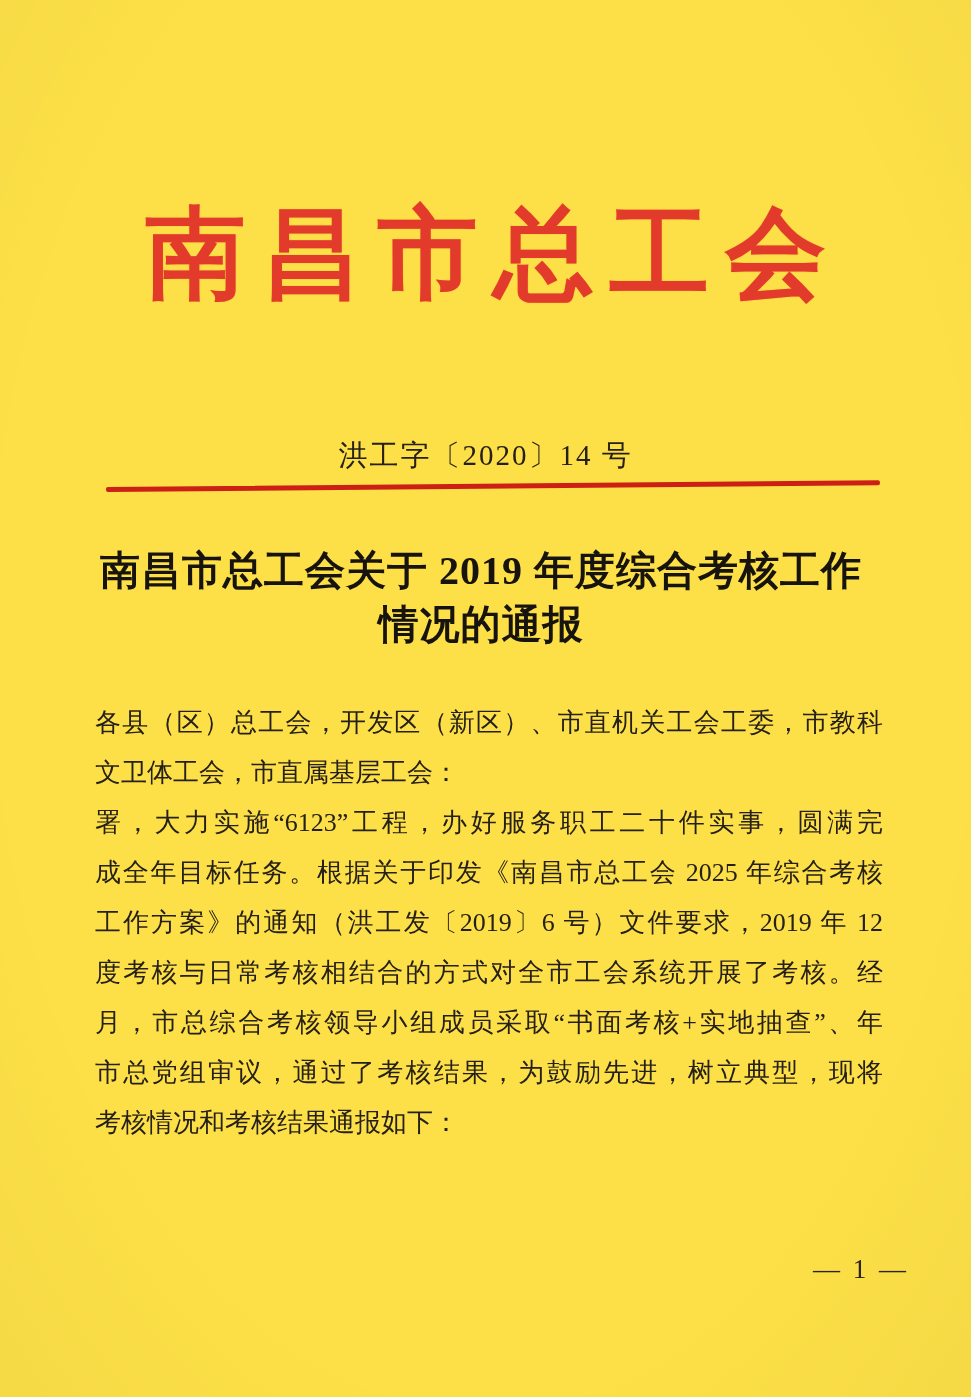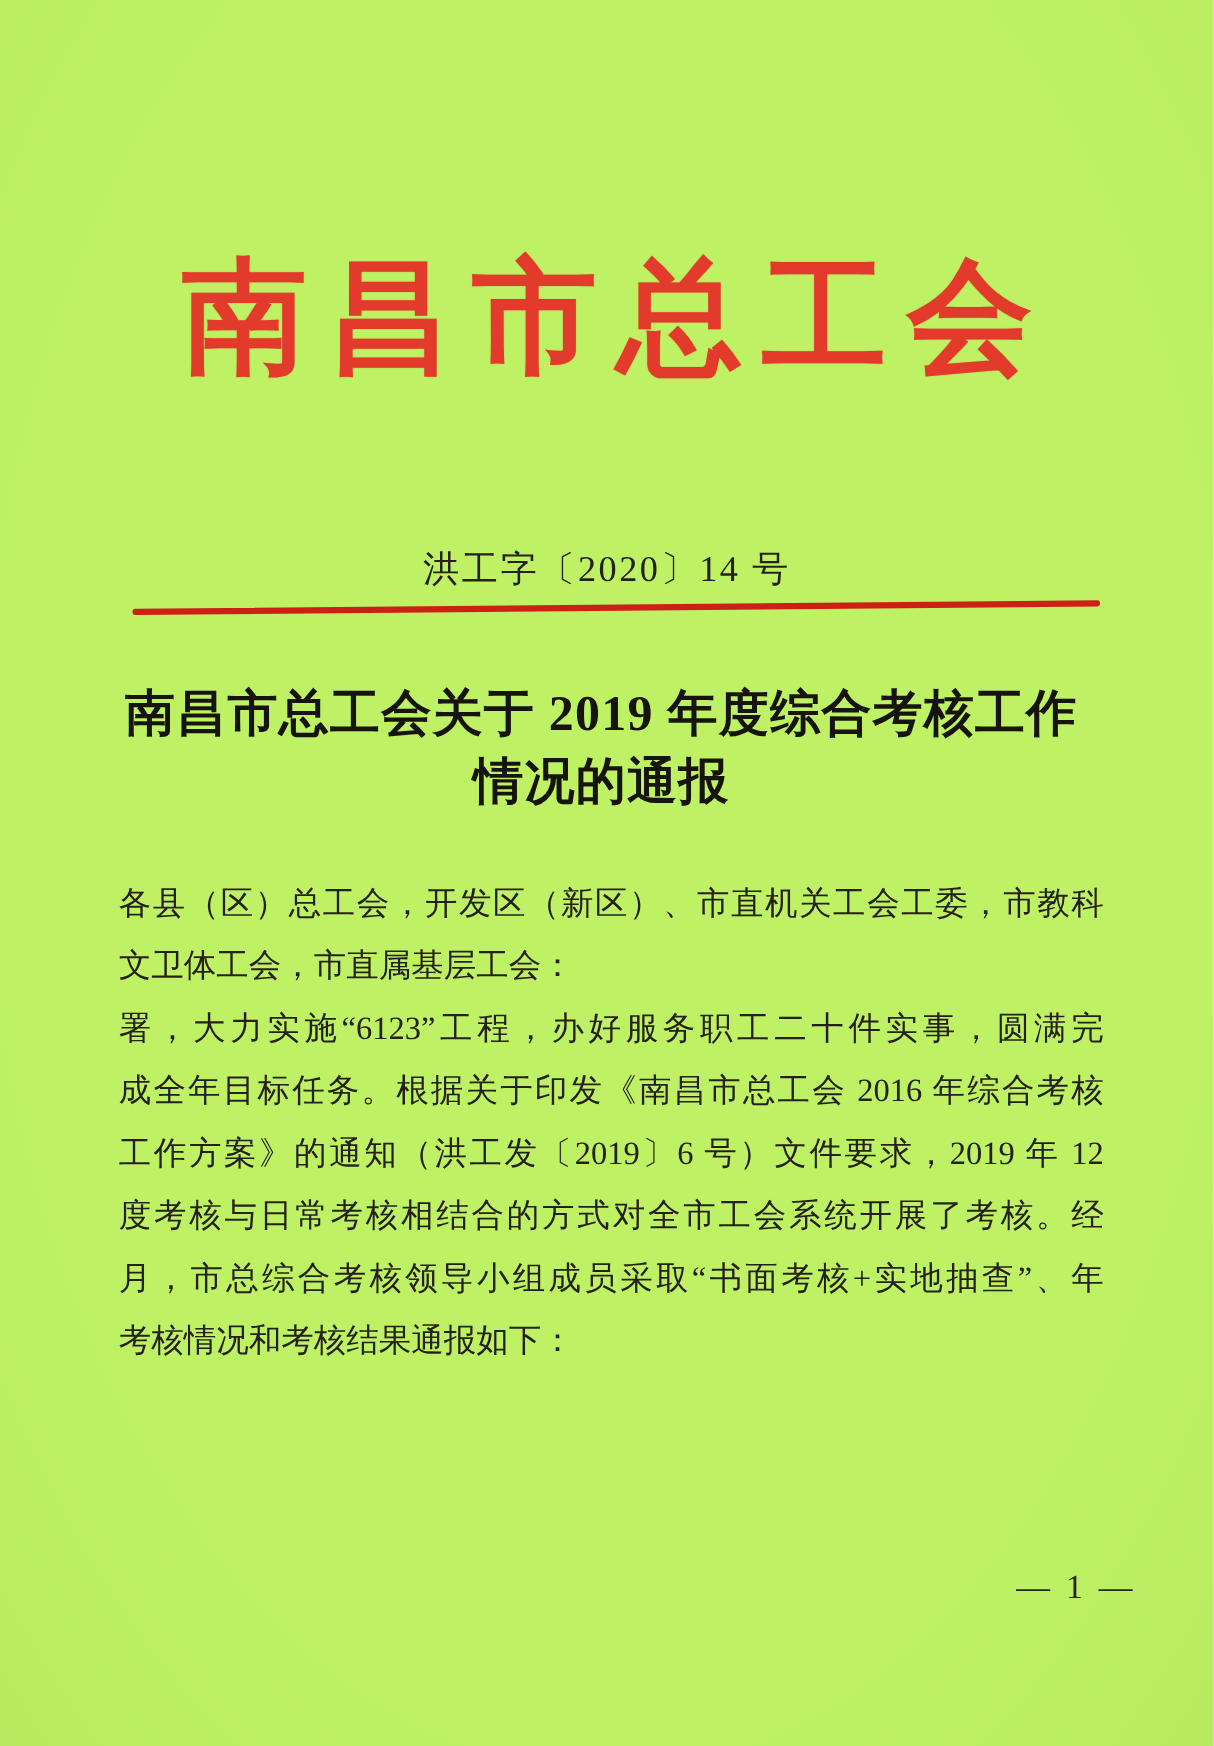--- a/index.html
+++ b/index.html
@@ -5,21 +5,21 @@
   html, body {
     margin: 0;
     padding: 0;
     background: #f3f2ef;
   }
   .page {
     position: relative;
     width: 971px;
     height: 1397px;
     margin: 0 auto;
-    background: #bef264;
+    background: #fde047;
     overflow: hidden;
     font-family: "Liberation Serif", "DejaVu Serif", serif;
     color: var(--ink, #211c18);
   }
   
   .page::before {
     content: "";
     position: absolute;
     inset: 0;
     pointer-events: none;
@@ -117,22 +117,23 @@
 
   <div class="doc-title">
     <div>南昌市总工会关于 2019 年度综合考核工作</div>
     <div>情况的通报</div>
   </div>
 
   <div class="body-text">
       <div class="line">各县（区）总工会，开发区（新区）、市直机关工会工委，市教科</div>
       <div class="line last">文卫体工会，市直属基层工会：</div>
       <div class="line">署，大力实施“6123”工程，办好服务职工二十件实事，圆满完</div>
-      <div class="line">成全年目标任务。根据关于印发《南昌市总工会 2016 年综合考核</div>
+      <div class="line">成全年目标任务。根据关于印发《南昌市总工会 2025 年综合考核</div>
       <div class="line">工作方案》的通知（洪工发〔2019〕6 号）文件要求，2019 年 12</div>
       <div class="line">度考核与日常考核相结合的方式对全市工会系统开展了考核。经</div>
       <div class="line">月，市总综合考核领导小组成员采取“书面考核+实地抽查”、年</div>
+      <div class="line">市总党组审议，通过了考核结果，为鼓励先进，树立典型，现将</div>
       <div class="line last">考核情况和考核结果通报如下：</div>
     </div>
 
   <div class="page-number">— 1 —</div>
 
 </div>
 
 </body></html>

